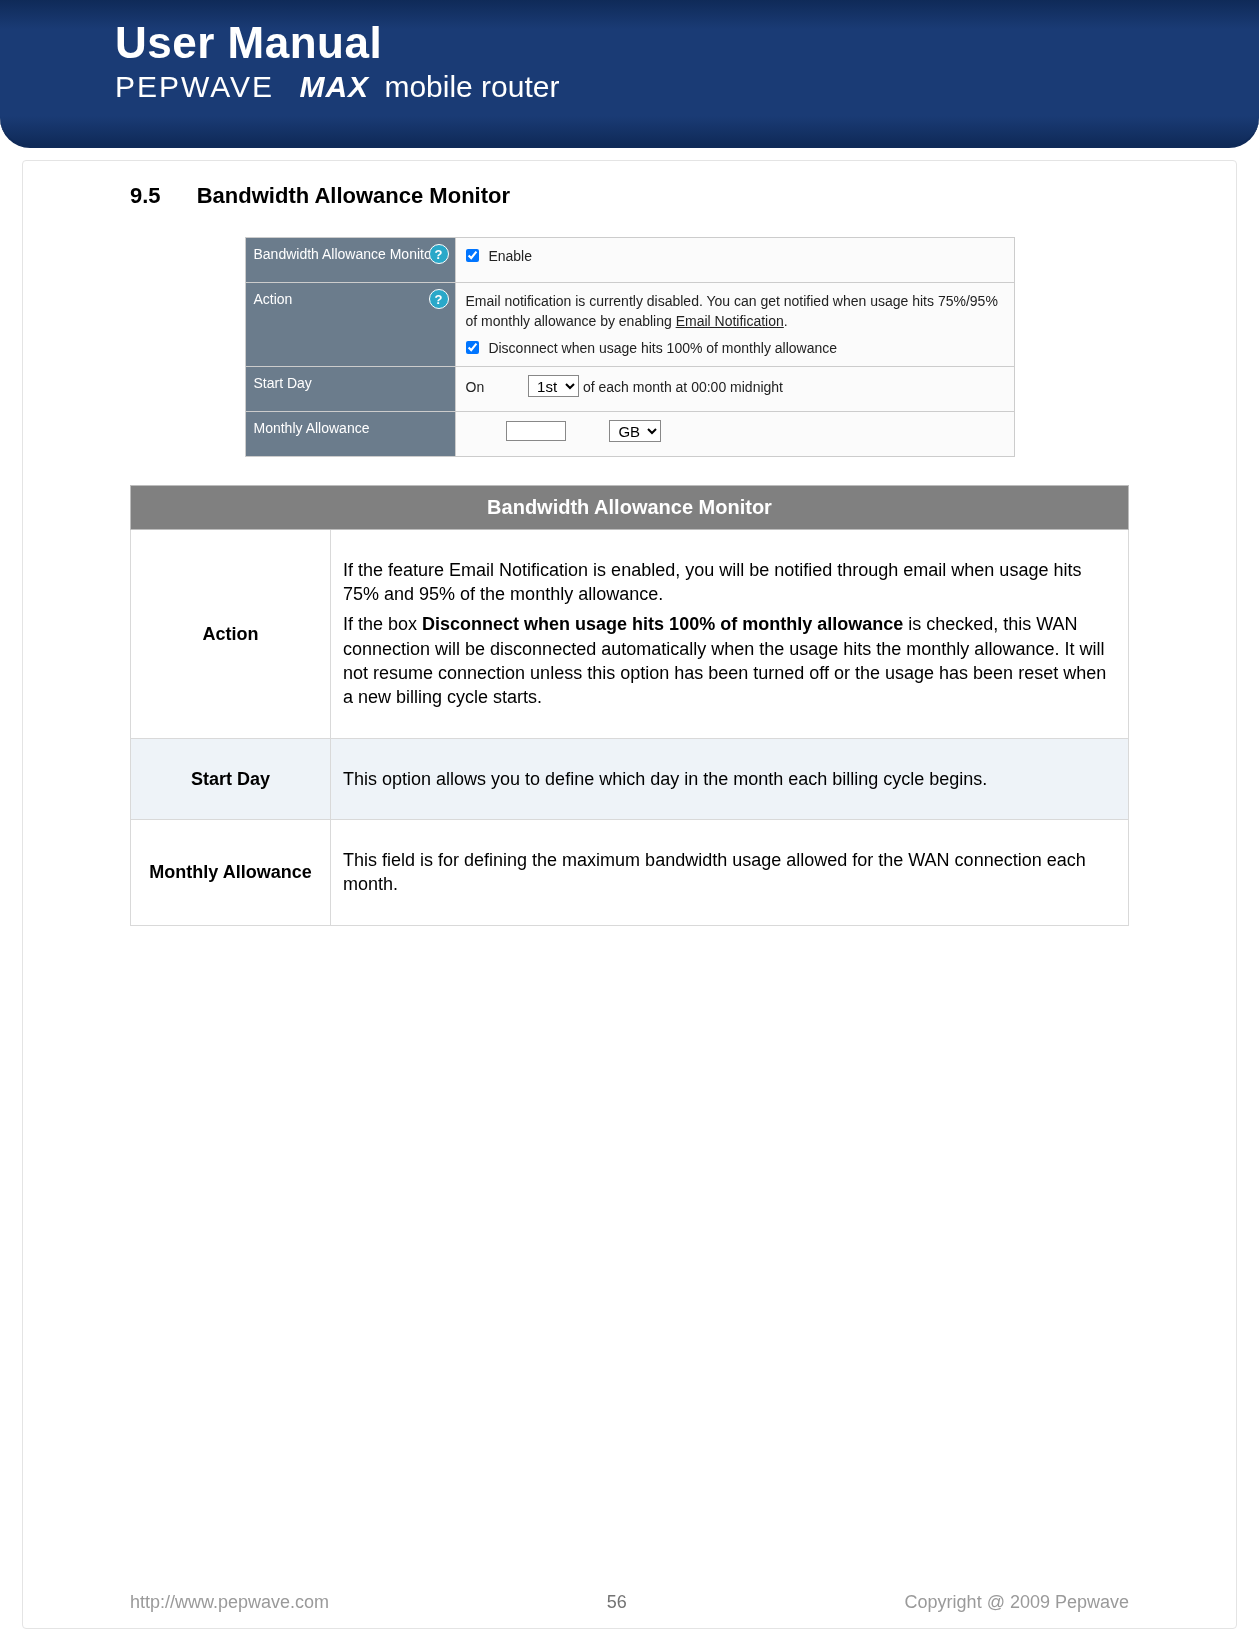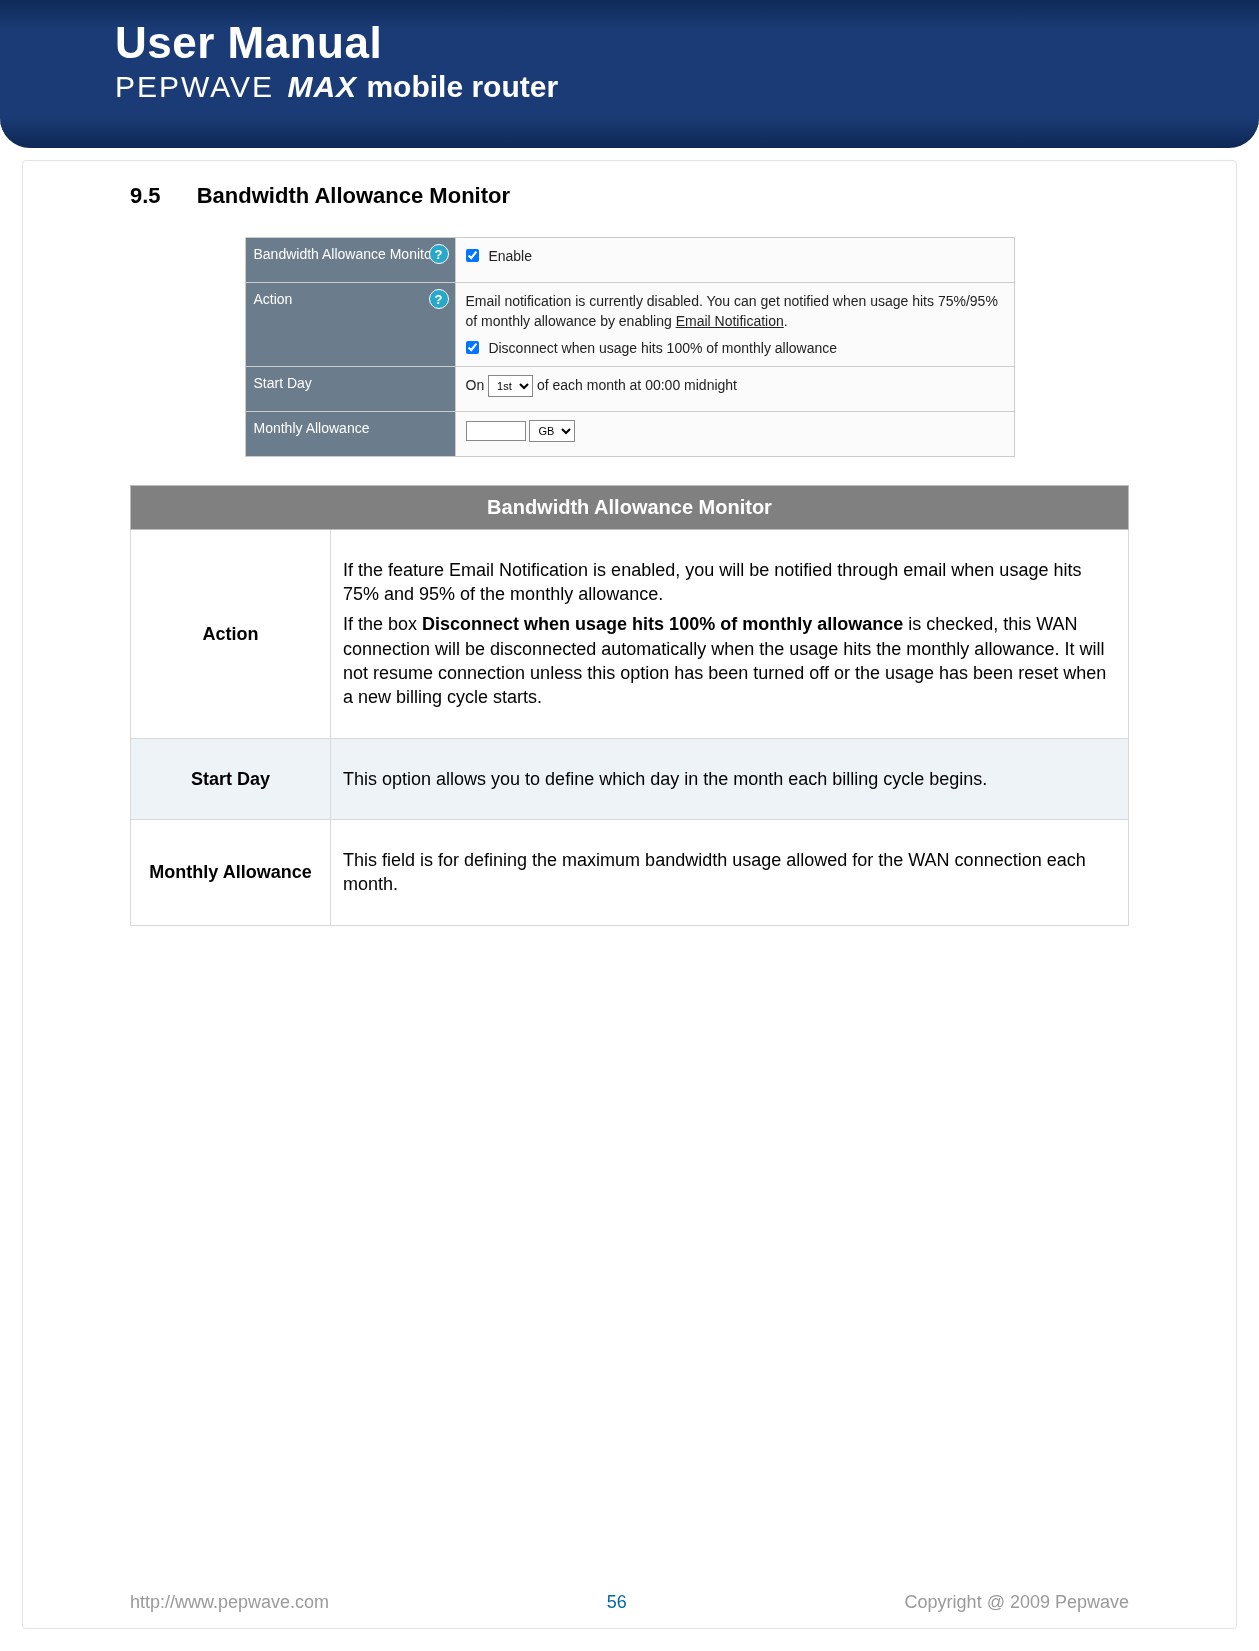--- a/index.html
+++ b/index.html
@@ -31,22 +31,22 @@
   }
   .header-sub {
     color: #fff;
     font-family: "Segoe UI", Arial, sans-serif;
     font-size: 30px;
     font-weight: 300;
     margin-top: 2px;
     letter-spacing: 1px;
   }
   .header-sub .brand { font-weight: 400; letter-spacing: 2px; }
-  .header-sub .model { font-weight: 700; font-style: italic; margin-left: 4px; }
-  .header-sub .rest { font-weight: 700; margin-left: 0; letter-spacing: 0; }
+  .header-sub .model { font-weight: 700; font-style: italic; margin-left: 16px; }
+  .header-sub .rest { font-weight: 400; margin-left: 6px; letter-spacing: 0; }
 
   
   .content {
     padding: 35px 130px 0 130px;
   }
   .section-head {
     font-size: 22px;
     font-weight: 700;
     margin-bottom: 28px;
   }
@@ -96,24 +96,25 @@
     color: #fff;
     font-weight: 700;
     font-size: 13px;
     text-align: center;
     line-height: 20px;
     border: 1px solid #fff;
   }
   .cfg-check { transform: translateY(1px); margin-right: 6px; }
   .cfg-select, .cfg-input {
     font-family: inherit;
-    font-size: 11px;
+    font-size: 15px;
     border: 1px solid #888;
     background: #fff;
     padding: 1px 4px;
+    margin-left: 40px;
   }
   .cfg-select { height: 22px; }
   .cfg-input { width: 60px; height: 20px; }
   .link-u { text-decoration: underline; margin-top: 44px; }
 
   
   .desc-table {
     width: 100%;
     border-collapse: collapse;
     font-size: 18px;
@@ -146,21 +147,21 @@
     bottom: 38px;
     left: 0;
     width: 100%;
     padding: 0 130px;
     display: flex;
     justify-content: space-between;
     color: #9a9a9a;
     font-size: 18px;
     align-items: flex-end;
   }
-  .footer .page-num { color: #0369a1; }
+  .footer .page-num { color: #737373; }
   .frame-border {
     position: absolute;
     top: 160px;
     left: 22px; right: 22px; bottom: 22px;
     border: 1px solid #e4e4e4;
     pointer-events: none;
     border-radius: 4px;
   }
 </style>
 </head>

